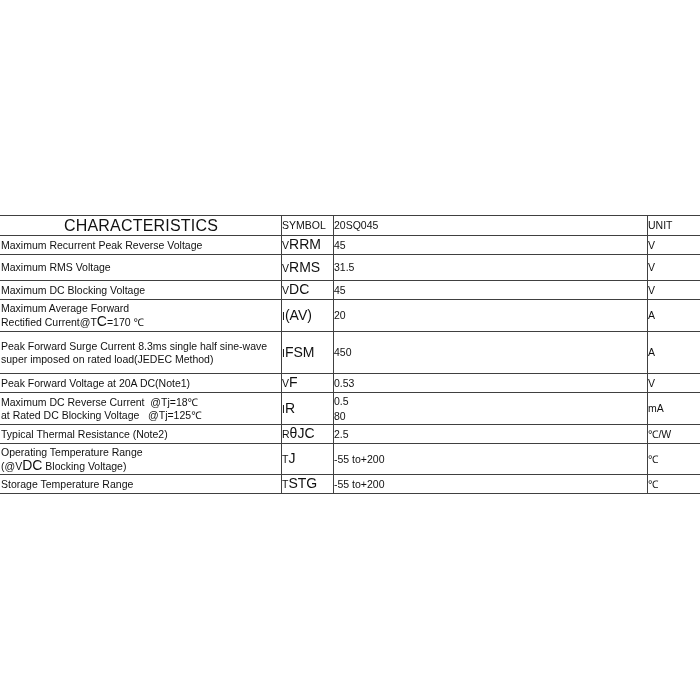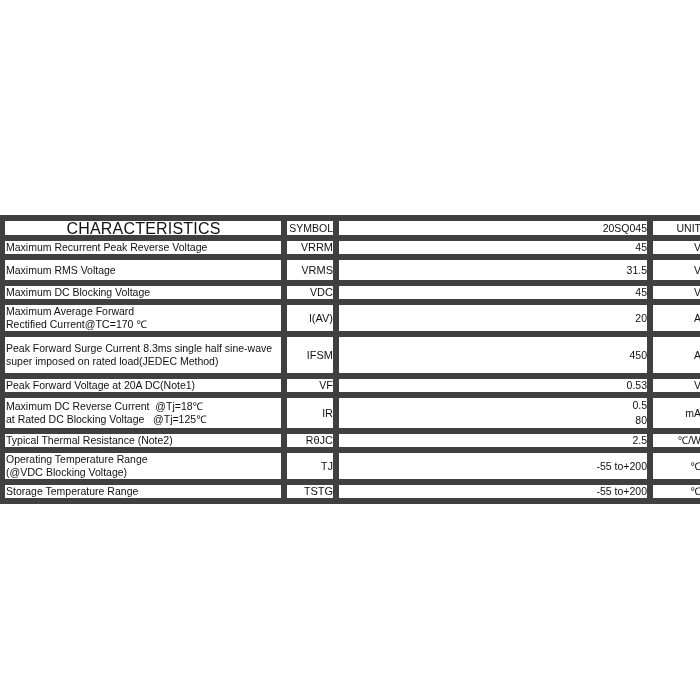--- a/index.html
+++ b/index.html
@@ -1,26 +1,26 @@
 <!DOCTYPE html>
 <html><head>
 <meta charset="utf-8">
 <style>
   html, body { margin: 0; padding: 0; background: #ffffff; }
   body { width: 700px; height: 700px; position: relative; overflow: hidden;
          font-family: "Liberation Sans", sans-serif; color: #111; }
   .tbl { position: absolute; left: -1px; top: 215px; width: 702px;
          border-collapse: collapse; table-layout: fixed; }
-  .tbl td { border: 6px solid #404040; padding: 0; font-size: 10.5px; line-height: 13px;
+  .tbl td { border: 1px solid #404040; padding: 0; font-size: 10.5px; line-height: 13px;
             vertical-align: middle; }
   .tbl td.c-char { padding-left: 1px; text-align: left; }
-  .tbl td.c-sym, .tbl td.c-val, .tbl td.c-unit { text-align: right; }
+  .tbl td.c-sym, .tbl td.c-val, .tbl td.c-unit { text-align: left; }
   .tbl tr.hdr td.c-char { font-size: 16px; text-align: center; letter-spacing: 0.2px; }
   .tbl tr.hdr td.c-sym, .tbl tr.hdr td.c-val, .tbl tr.hdr td.c-unit { font-size: 10.5px; }
-  .sub { font-size: 11px; }
+  .sub { font-size: 14px; }
   .line2 { display: block; }
   .cond { }
 </style>
 </head>
 <body>
 
 <table class="tbl">
   <colgroup>
     <col style="width:282px">
       <col style="width:52px">

